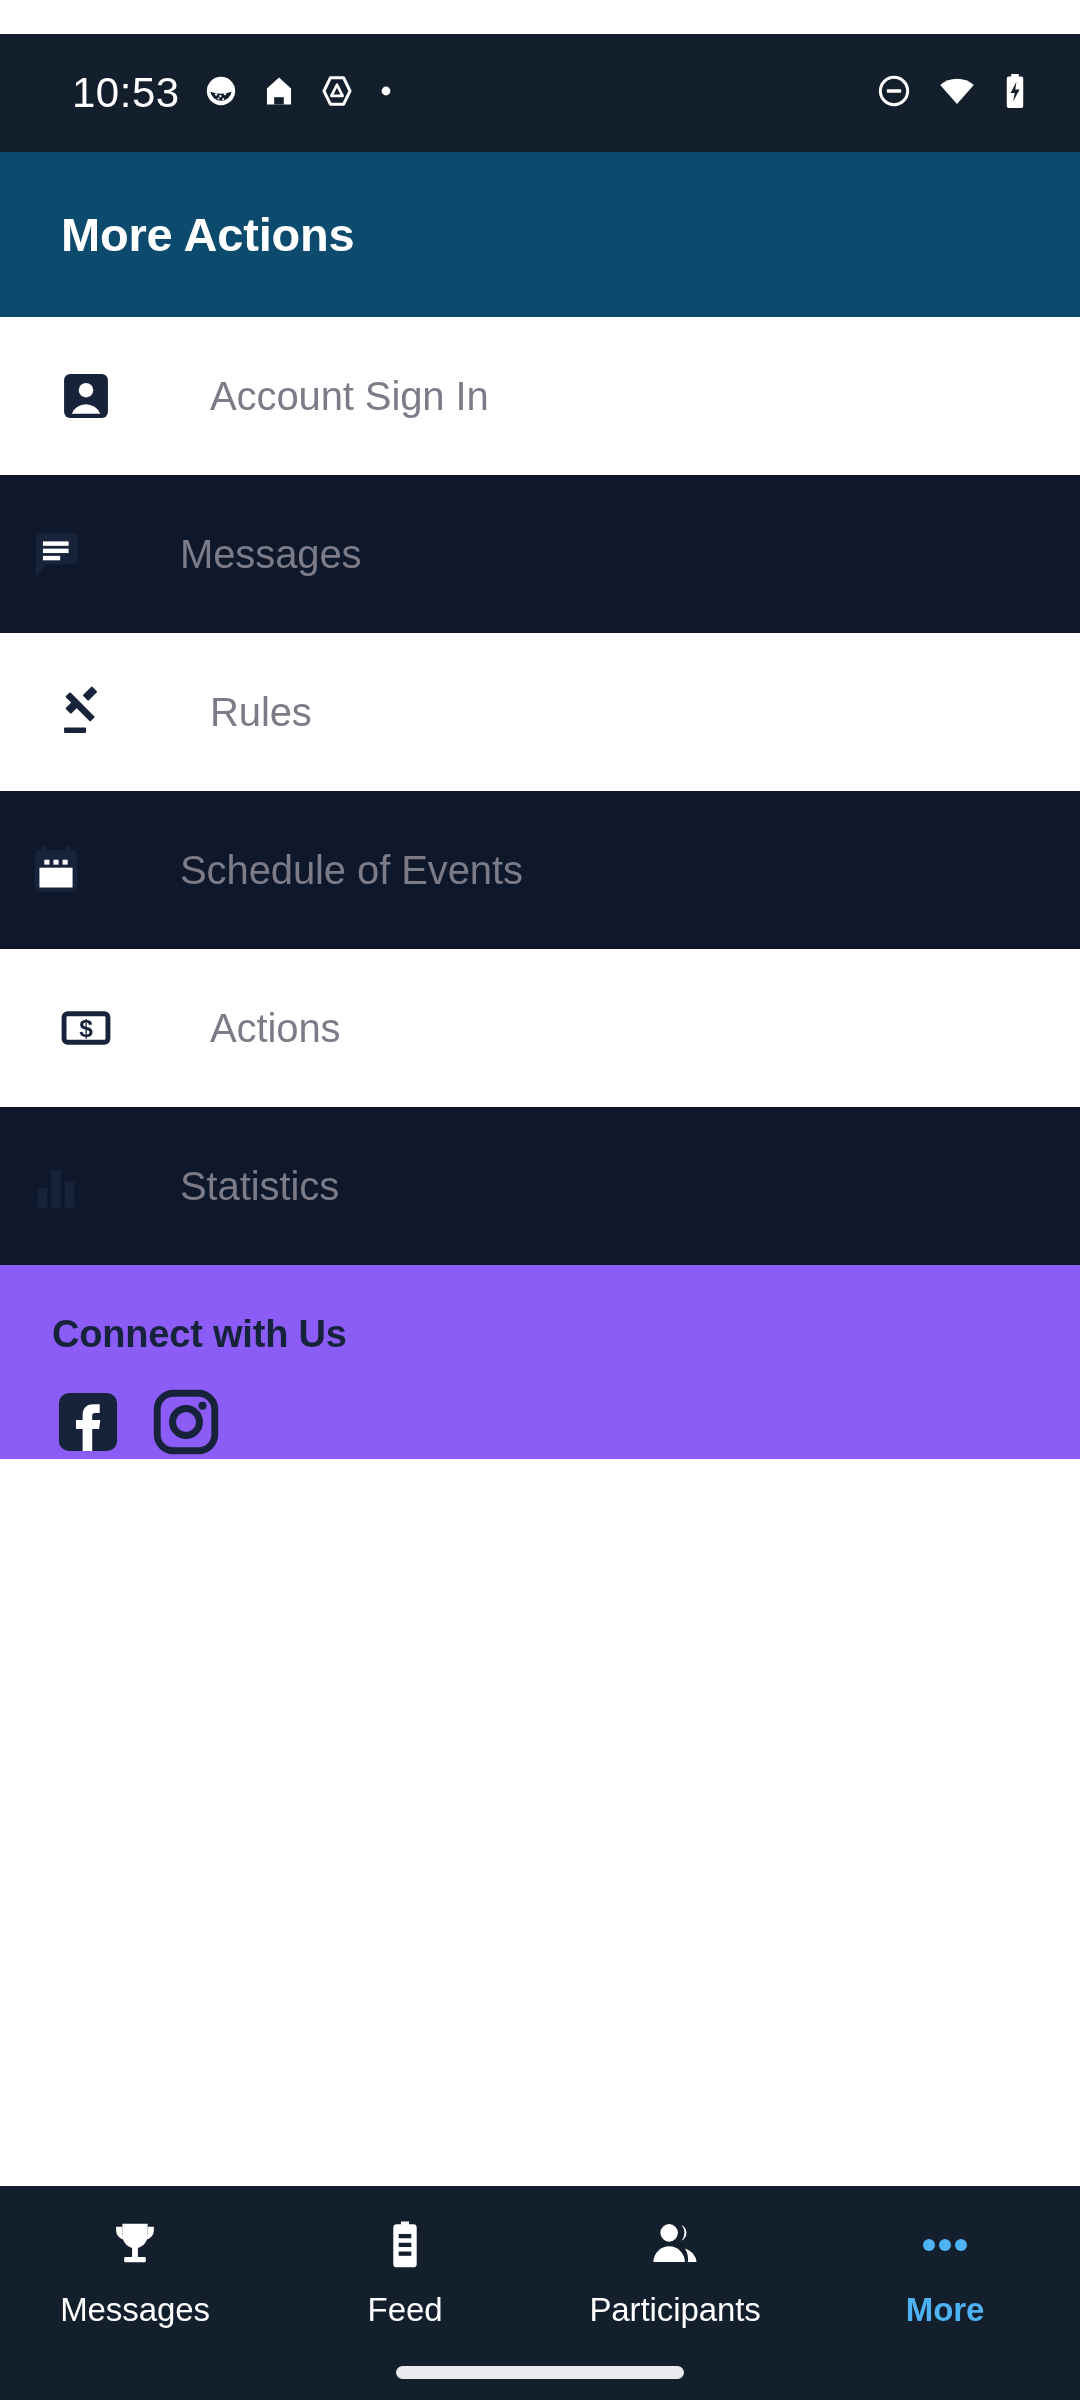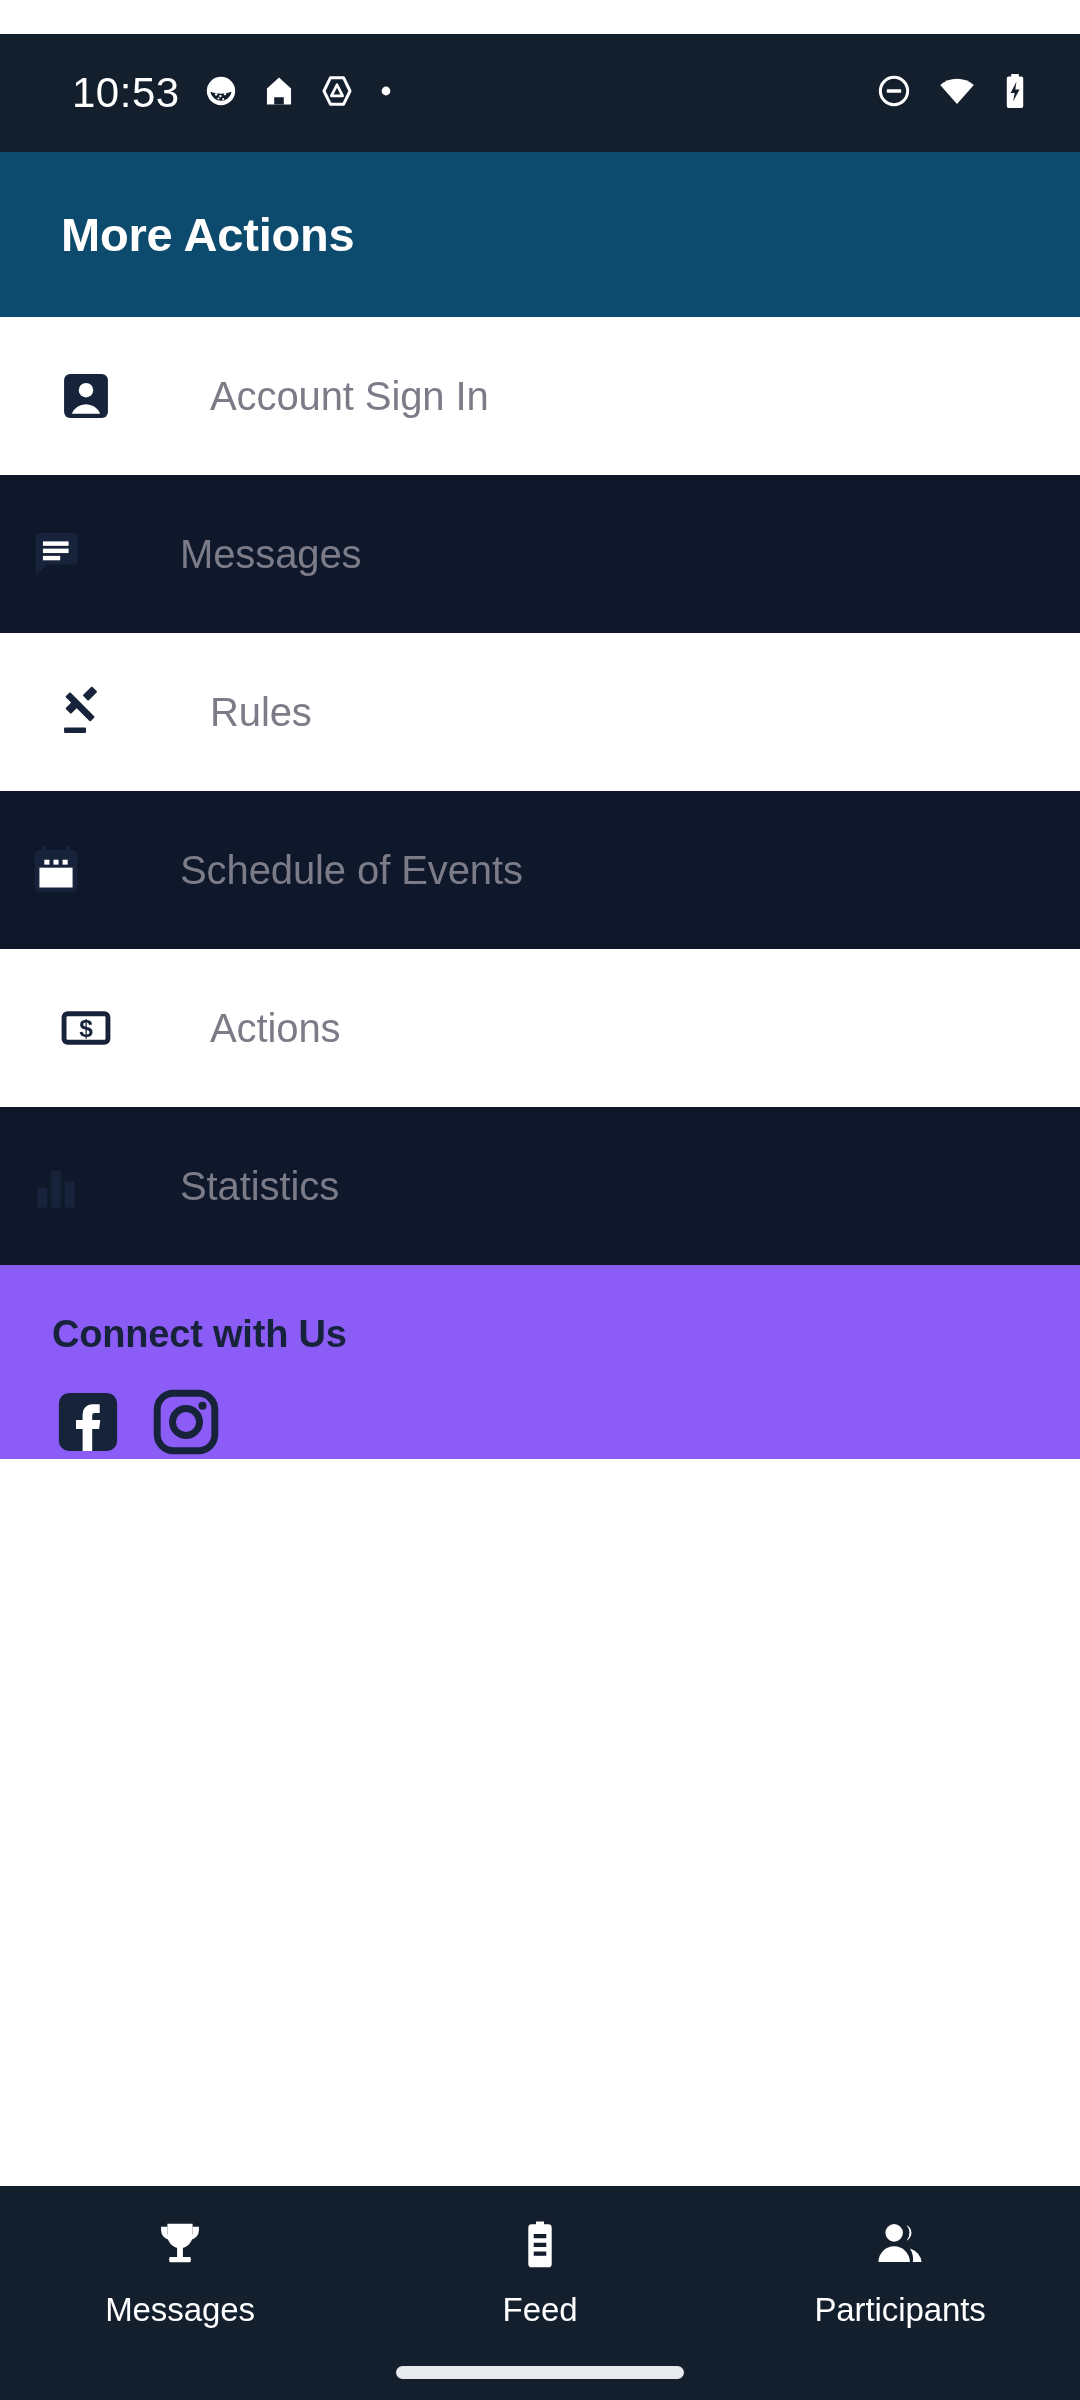--- a/index.html
+++ b/index.html
@@ -353,20 +353,30 @@
         <svg width="54" height="54" viewBox="0 0 24 24" fill="currentColor">
           <circle cx="9.4" cy="6.6" r="3.9"></circle>
           <path d="M2.4 19.6a7.0 7.0 0 0 1 14.0 0H2.4z"></path>
           <path d="M14.9 3.1a3.9 3.9 0 0 1 0 7.0 5.4 5.4 0 0 0 0-7.0z"></path>
           <path d="M16.4 13.5a7.0 7.0 0 0 1 5.2 6.1h-3.9a8.9 8.9 0 0 0-1.3-6.1z"></path>
         </svg>
       </span>
       <span class="nav-label">Participants</span>
     </div>
 
+    <div class="nav-item active">
+      <span class="nav-icon">
+        <svg width="54" height="22" viewBox="0 0 54 22" fill="currentColor">
+          <circle cx="11" cy="11" r="6"></circle>
+          <circle cx="27" cy="11" r="6"></circle>
+          <circle cx="43" cy="11" r="6"></circle>
+        </svg>
+      </span>
+      <span class="nav-label">More</span>
+    </div>
 
   </div>
 
   <div class="gesture-wrap">
     <div class="gesture-bar"></div>
   </div>
 
 </div>
 
 </body></html>

